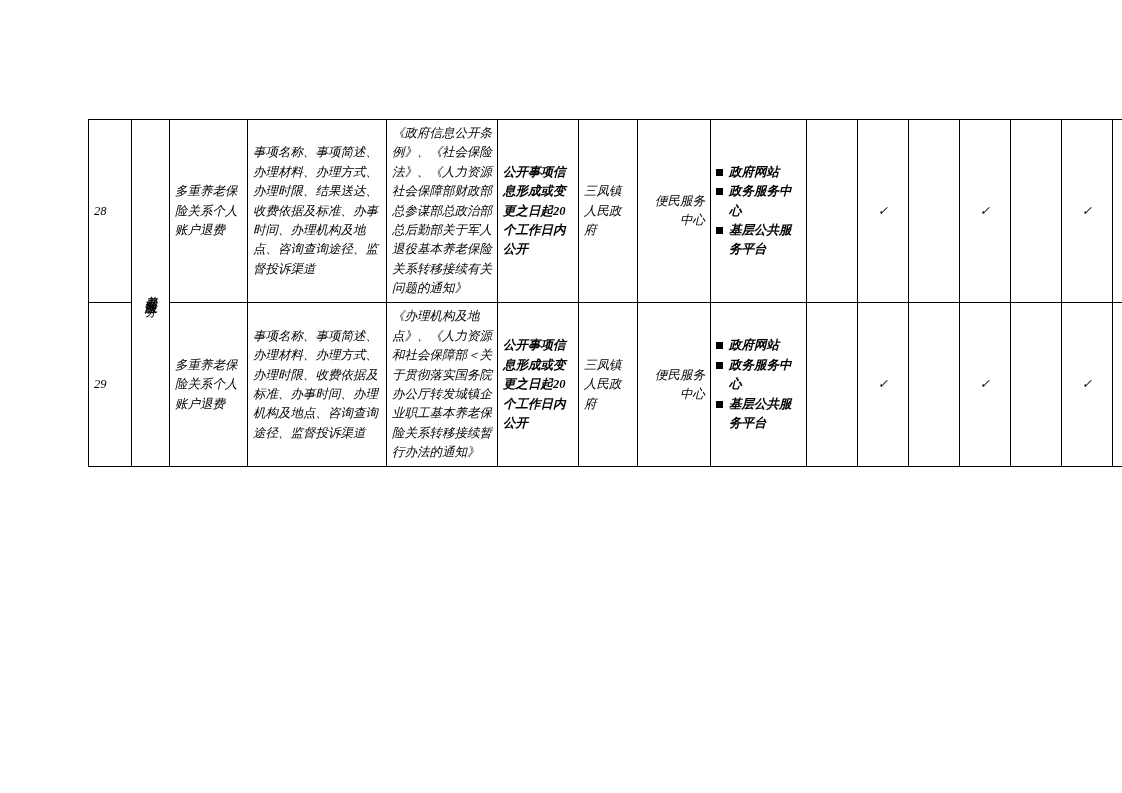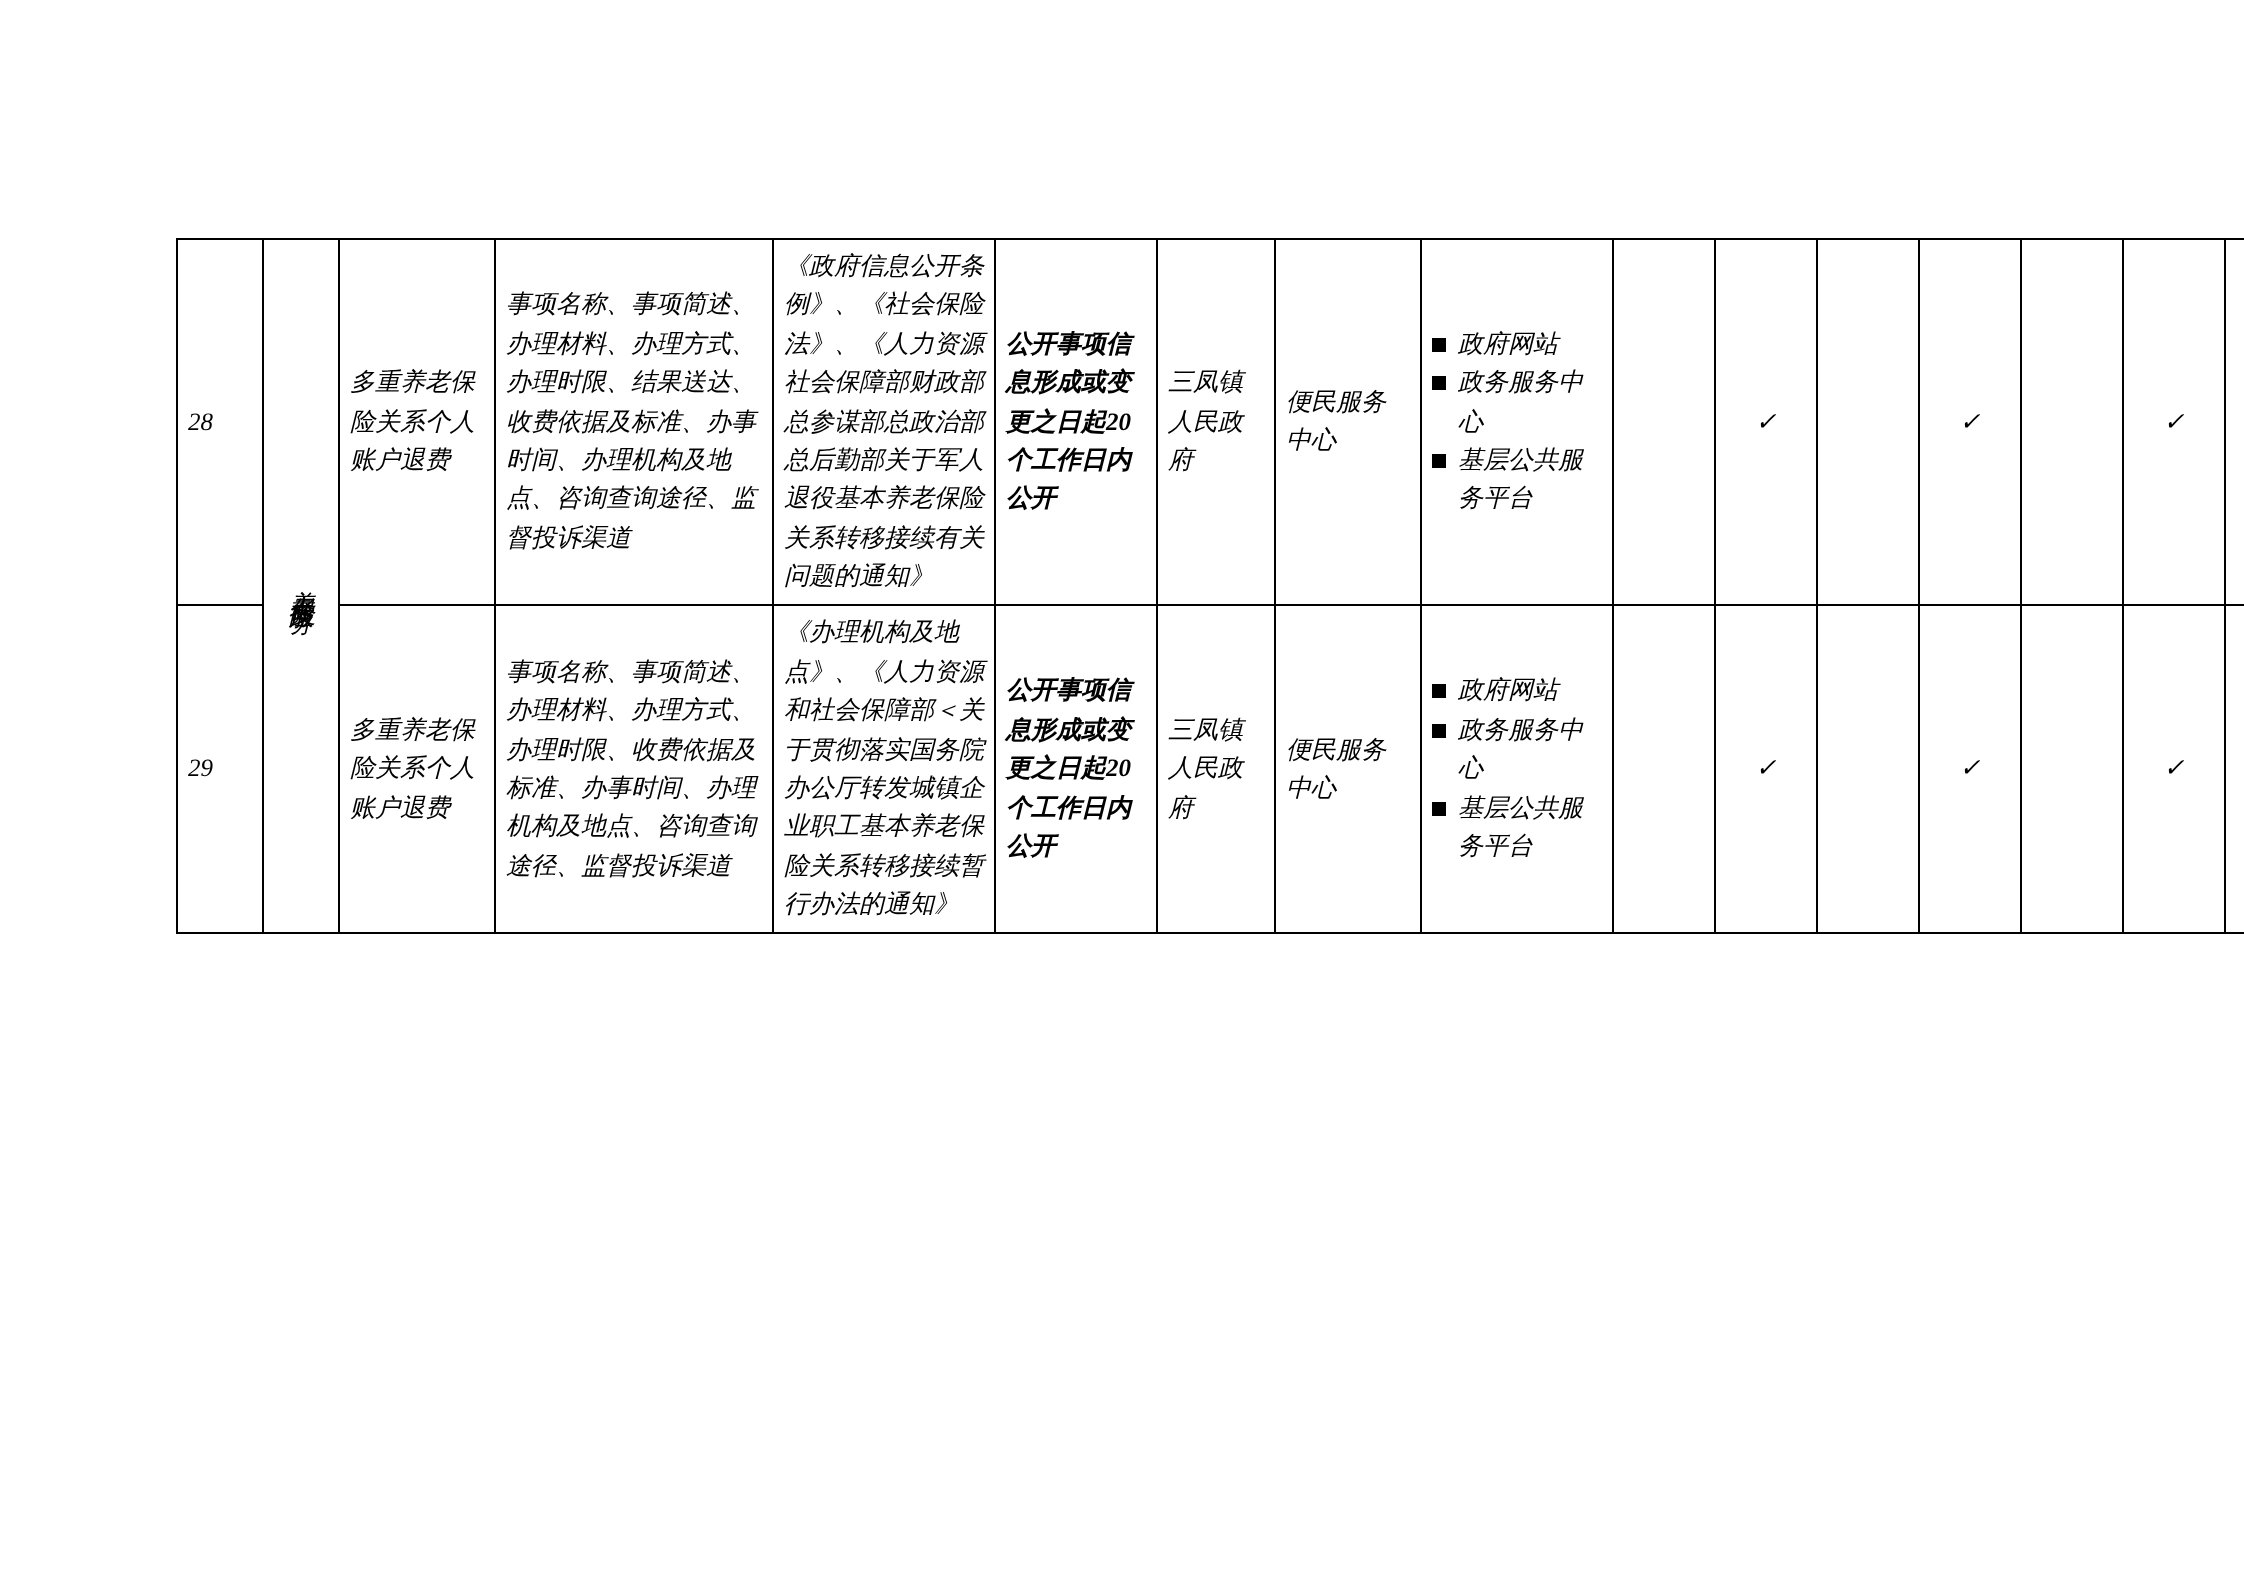--- a/index.html
+++ b/index.html
@@ -47,22 +47,22 @@
   }
 
   
   .c-no      { width: 32px;  text-align: left; }
   .c-group   { width: 27px;  text-align: center; }
   .c-item    { width: 67px;  }
   .c-content { width: 128px; }
   .c-basis   { width: 100px; margin-left: 37px; }
   .c-time    { width: 70px; font-weight: bold;  }
   .c-subject { width: 48px;  }
-  .c-office  { width: 62px;  }
-  .c-channel { width: 85px;  }
+  .c-office  { width: 62px; text-align: right;  }
+  .c-channel { width: 85px; font-weight: bold;  }
   .c-chk     { width: 40px;  text-align: center; }
 
   .vert-text {
     writing-mode: vertical-rl;
     text-orientation: upright;
     letter-spacing: 2px;
     display: inline-block;
     line-height: 1.3;
     font-style: italic;
   }

